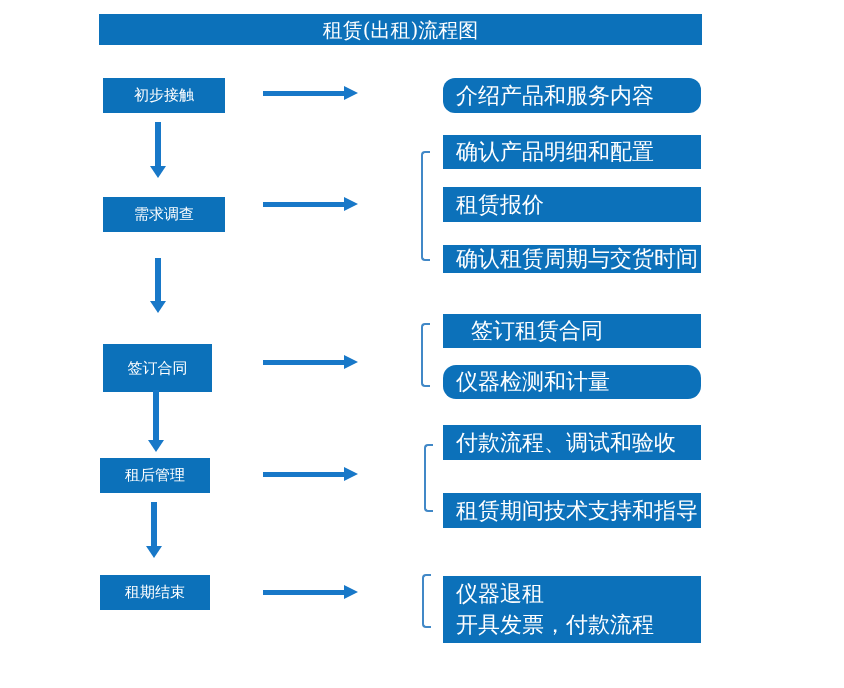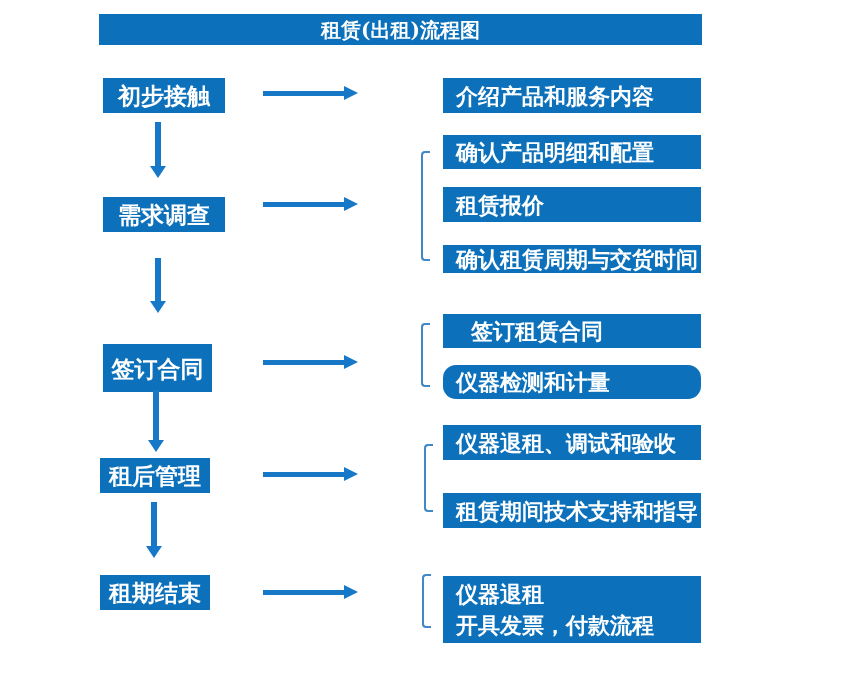--- a/index.html
+++ b/index.html
@@ -18,46 +18,46 @@
     position:relative;
     width:844px;
     height:688px;
     background:var(--bg);
     overflow:hidden;
   }
   .box{
     position:absolute;
     background:var(--box-fill);
     color:var(--box-text);
-    font-weight:bold;
+    font-weight:normal;
     display:flex;
     align-items:center;
     white-space:nowrap;
     line-height:1;
   }
   .title-bar{
     left:99px;top:14px;width:603px;height:31px;
     justify-content:center;
     font-size:20px;
   }
   .step{
     justify-content:center;
-    font-size:23px;
+    font-size:15px;
   }
   .s1{left:103px;top:78px;width:122px;height:35px;}
   .s2{left:103px;top:197px;width:122px;height:35px;}
   .s3{left:103px;top:344px;width:109px;height:48px;}
   .s4{left:100px;top:458px;width:110px;height:35px;}
   .s5{left:100px;top:575px;width:110px;height:35px;}
   .detail{
     left:443px;width:258px;
     padding-left:13px;
     font-size:22px;
   }
-  .d0{top:78px;height:35px;}
+  .d0{top:78px;height:35px;border-radius:12px;}
   .d1{top:135px;height:34px;}
   .d2{top:187px;height:35px;}
   .d3{top:245px;height:28px;}
   .d4{top:314px;height:34px;padding-left:28px;}
   .d5{top:365px;height:34px;border-radius:13px;}
   .d6{top:425px;height:35px;}
   .d7{top:493px;height:35px;}
   .d8{top:558px;height:35px;margin-top:18px;}
   .d9{top:607px;height:36px;}
 
@@ -124,21 +124,21 @@
   <div class="box step s3">签订合同</div>
   <div class="box step s4">租后管理</div>
   <div class="box step s5">租期结束</div>
 
   <div class="box detail d0">介绍产品和服务内容</div>
   <div class="box detail d1">确认产品明细和配置</div>
   <div class="box detail d2">租赁报价</div>
   <div class="box detail d3">确认租赁周期与交货时间</div>
   <div class="box detail d4">签订租赁合同</div>
   <div class="box detail d5">仪器检测和计量</div>
-  <div class="box detail d6">仪器退租、调试和验收</div>
+  <div class="box detail d6">付款流程、调试和验收</div>
   <div class="box detail d7">租赁期间技术支持和指导</div>
   <div class="box detail d8">仪器退租</div>
   <div class="box detail d9">开具发票，付款流程</div>
 
   <div class="h-arrow ha1">
     <span class="shaft"></span>
     <span class="head"></span>
   </div>
   <div class="h-arrow ha2">
     <span class="shaft"></span>

